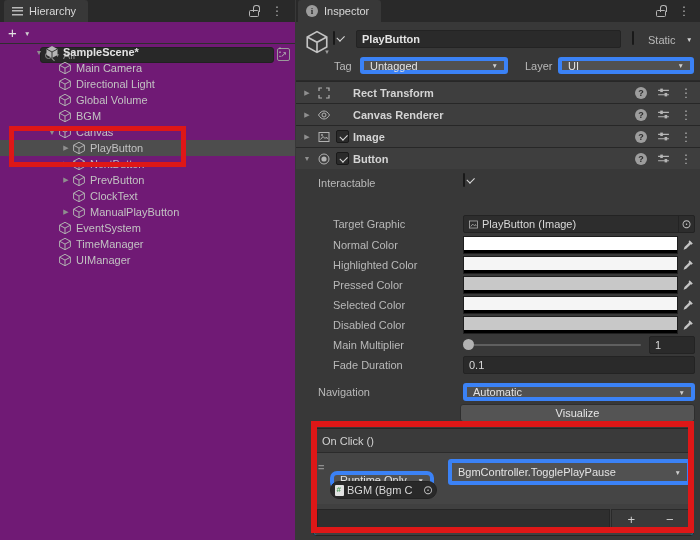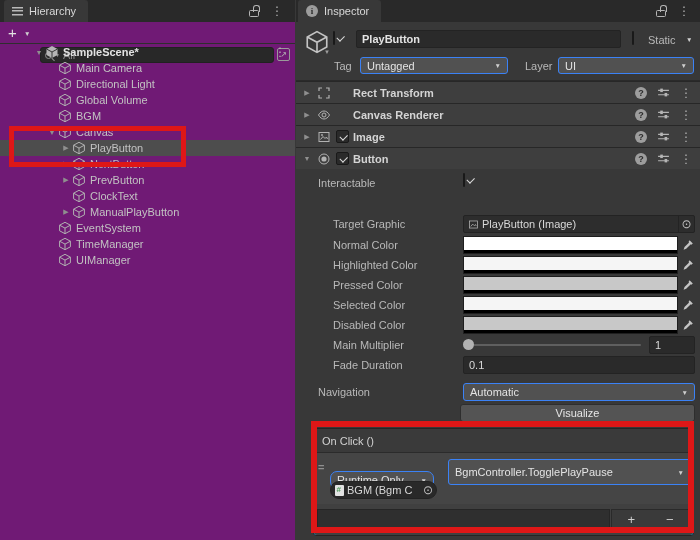--- a/index.html
+++ b/index.html
@@ -71,21 +71,21 @@
   .trow .gicon { width:14px; height:14px; flex:none; margin-right:4px; }
   .scene-name { font-weight:bold; color:#e2e2e2; }
 
   
   .lbl { color:#b9b9b9; }
   .chk { width:13px; height:13px; background:#2a2a2a; border:1px solid #191919; border-radius:2px; position:relative; }
   .chk.on::after { content:""; position:absolute; left:2.5px; top:2.5px; width:6px; height:3.5px;
     border-left:1.8px solid #dcdcdc; border-bottom:1.8px solid #dcdcdc; transform:rotate(-45deg); }
   .fld { background:#2a2a2a; border:1px solid #232323; border-radius:2px; color:#d8d8d8;
     display:flex; align-items:center; padding:0 5px; }
-  .dd { background:#515151; border:1px solid #3b82f6; border-radius:3px; color:#e3e3e3;
+  .dd { background:#515151; border:4px solid #3b82f6; border-radius:3px; color:#e3e3e3;
     display:flex; align-items:center; padding:0 6px; }
   .dd .caret { margin-left:auto; }
   .objfld { background:#2d2d2d; border:1px solid #232323; border-radius:2px; color:#d8d8d8;
     display:flex; align-items:center; padding:0 0 0 4px; overflow:hidden; }
   .objfld .pick { margin-left:auto; width:16px; height:100%; display:flex; align-items:center; justify-content:center; border-left:1px solid #232323; }
   .comp-header { position:absolute; left:0; right:0; height:22px; background:#3e3e3e;
     border-top:1px solid #272727; display:flex; align-items:center; }
   .comp-title { position:absolute; left:57px; font-weight:bold; color:#d4d4d4; }
   .hicons { position:absolute; right:8px; display:flex; align-items:center; gap:10px; }
   .cicon { width:14px; height:14px; }

